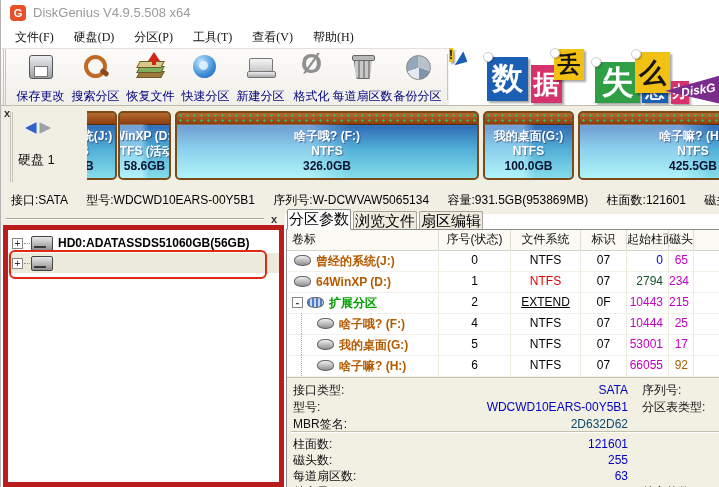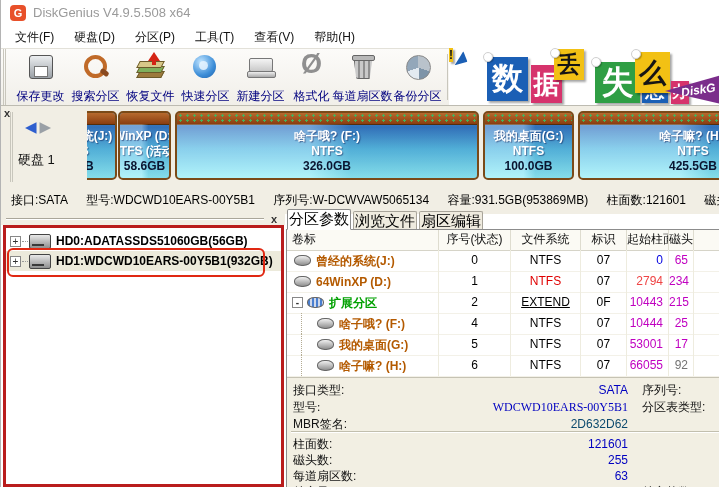--- a/index.html
+++ b/index.html
@@ -8,21 +8,21 @@
        border-left:1px solid #b4b4b4;box-sizing:border-box;}
   .abs{position:absolute;}
 
   
   #titlebar{left:0;top:0;width:719px;height:26px;background:#fff;}
   #app-icon{left:9px;top:5px;width:16px;height:16px;background:#e8502a;border-radius:4px;
             color:#fff;font-weight:bold;font-size:11px;line-height:16px;text-align:center;}
   #title-text{left:32px;top:5px;color:#9a9a9a;font-size:13px;white-space:nowrap;}
 
   
-  #menubar{left:0;top:26px;width:719px;height:22px;background:#fff;display:flex;align-items:center;padding-left:4px;box-sizing:border-box;}
+  #menubar{left:0;top:26px;width:719px;height:22px;background:#fff;display:flex;align-items:center;padding-left:4px;box-sizing:border-box;font-family:Liberation Serif, serif;}
   .menu-item{padding:0 10px;line-height:22px;color:#111;cursor:default;white-space:nowrap;}
 
   
   #toolbar{left:0;top:48px;width:719px;height:58px;background:linear-gradient(#fcfbf9,#f1efe9);
            border-top:1px solid #e3e1d9;border-bottom:1px solid #bdbbb1;box-sizing:border-box;display:flex;}
   #tb-grip{width:7px;height:100%;border-left:3px double #c8c6bc;margin-left:2px;}
   .tb-btn{width:55px;display:flex;flex-direction:column;align-items:center;justify-content:flex-start;padding-top:4px;box-sizing:border-box;}
   .tb-btn.narrow{width:47px;}
   .tb-ico{width:30px;height:28px;position:relative;}
   .tb-label{color:#00007f;font-size:12px;white-space:nowrap;margin-top:13px;}
@@ -85,21 +85,21 @@
   #infoline{left:0;top:186px;width:719px;height:28px;background:#f1eee4;white-space:nowrap;overflow:hidden;
             line-height:28px;padding-left:10px;box-sizing:border-box;font-size:12px;}
   #infoline span{margin-right:15px;}
 
   
   #splitter{left:0;top:214px;width:284px;height:11px;background:#f1eee4;}
   #splitter .bar2{position:absolute;left:5px;top:4px;width:258px;border-top:1px solid #aaa69a;border-bottom:1px solid #fff;}
   #splitter-close{position:absolute;left:270px;top:-1px;font-size:11px;font-weight:bold;color:#333;}
 
   
-  #sidebar{left:2px;top:225px;width:281px;height:262px;background:#fff;border:3px solid #b91c1c;box-sizing:border-box;padding-top:3px;}
+  #sidebar{left:2px;top:225px;width:281px;height:262px;background:#fff;border:5px solid #b91c1c;box-sizing:border-box;padding-top:3px;}
   .tree-row{position:relative;height:20px;display:flex;align-items:center;padding-left:4px;white-space:nowrap;}
   .tree-row.selected{background:#eceadb;}
   .exp-box{width:11px;height:11px;border:1px solid #888;background:#fff;font-size:10px;line-height:9px;text-align:center;color:#333;box-sizing:border-box;flex:none;}
   .exp-box:before{content:"+";}
   .tree-dots{width:6px;border-top:1px dotted #999;margin:0 1px;flex:none;}
   .drive-ico{width:20px;height:13px;background:linear-gradient(#e8e8e8,#8f8f8f);border:1px solid #444;border-radius:2px;margin-right:5px;position:relative;flex:none;}
   .drive-ico:after{content:"";position:absolute;left:2px;bottom:2px;width:12px;height:2px;background:#3a3a3a;}
   .tree-label{font-weight:bold;font-size:12px;color:#000;}
   #red-annot{position:absolute;left:1px;top:20px;width:254px;height:25px;border:2px solid #e02812;border-radius:6px;pointer-events:none;}
 
@@ -300,21 +300,20 @@
     <div class="tree-row">
       <span class="exp-box"></span>
       <span class="tree-dots"></span>
       <span class="drive-ico"></span>
       <span class="tree-label">HD0:ADATASSDS51060GB(56GB)</span>
     </div>
     <div class="tree-row selected">
       <span class="exp-box"></span>
       <span class="tree-dots"></span>
       <span class="drive-ico"></span>
-      <span class="tree-label">HD1:WDCWD10EARS-00Y5B1(932GB)</span>
     </div>
     <div id="red-annot"></div>
   </div>
 
   <div id="tab0" class="tab abs">分区参数</div>
   <div id="tab1" class="tab abs">浏览文件</div>
   <div id="tab2" class="tab abs">扇区编辑</div>
 
   <div id="contentbox" class="abs">
 
@@ -342,21 +341,21 @@
     </div>
 
     <div class="trow" style="top:41px;">
       <div class="tc c0">
           <span class="mini-disk"></span>
           <span style="color: rgb(180, 90, 0);">64WinXP (D:)</span>
         </div>
       <div class="tc c1">1</div>
       <div class="tc c2" style="color: rgb(224, 0, 0);">NTFS</div>
       <div class="tc c3">07</div>
-      <div class="tc c4" style="color: #ef4444;">2794</div>
+      <div class="tc c4" style="color: #14532d;">2794</div>
       <div class="tc c5" style="color: rgb(192, 0, 192);">234</div>
       <div class="tc c6"></div>
     </div>
 
     <div class="trow" style="top:62px;">
       <div class="tc c0">
           <span class="texp"></span>
           <span class="mini-disk ext"></span>
           <span style="color: rgb(0, 160, 0);">扩展分区</span>
         </div>
@@ -399,29 +398,29 @@
     <div class="trow" style="top:125px;">
       <div class="tc c0">
           <span class="tindent"></span>
           <span class="mini-disk"></span>
           <span style="color: rgb(180, 90, 0);">啥子嘛? (H:)</span>
         </div>
       <div class="tc c1">6</div>
       <div class="tc c2" style="color: rgb(0, 0, 0);">NTFS</div>
       <div class="tc c3">07</div>
       <div class="tc c4" style="color: rgb(192, 0, 192);">66055</div>
-      <div class="tc c5" style="color: #737373;">92</div>
+      <div class="tc c5" style="color: #a16207;">92</div>
       <div class="tc c6"></div>
     </div>
 
     <div id="details">
       <div class="drow" style="left:6px;top:4px;width:335px;">
         <span class="dlabel">接口类型:</span><span class="dval" style="color: rgb(0, 0, 192);">SATA</span>
       </div>
-      <div class="drow" style="left:6px;top:21px;width:335px;font-family:Liberation Serif, serif;">
+      <div class="drow" style="left:6px;top:21px;width:335px;">
         <span class="dlabel">型号:</span><span class="dval" style="color: rgb(0, 0, 192);">WDCWD10EARS-00Y5B1</span>
       </div>
       <div class="drow" style="left:6px;top:38px;width:335px;">
         <span class="dlabel">MBR签名:</span><span class="dval" style="color: #0c4a6e;">2D632D62</span>
       </div>
       <div class="drow" style="left:355px;top:4px;width:90px;">
         <span class="dlabel">序列号:</span>
       </div>
       <div class="drow" style="left:355px;top:21px;width:90px;">
         <span class="dlabel">分区表类型:</span>

